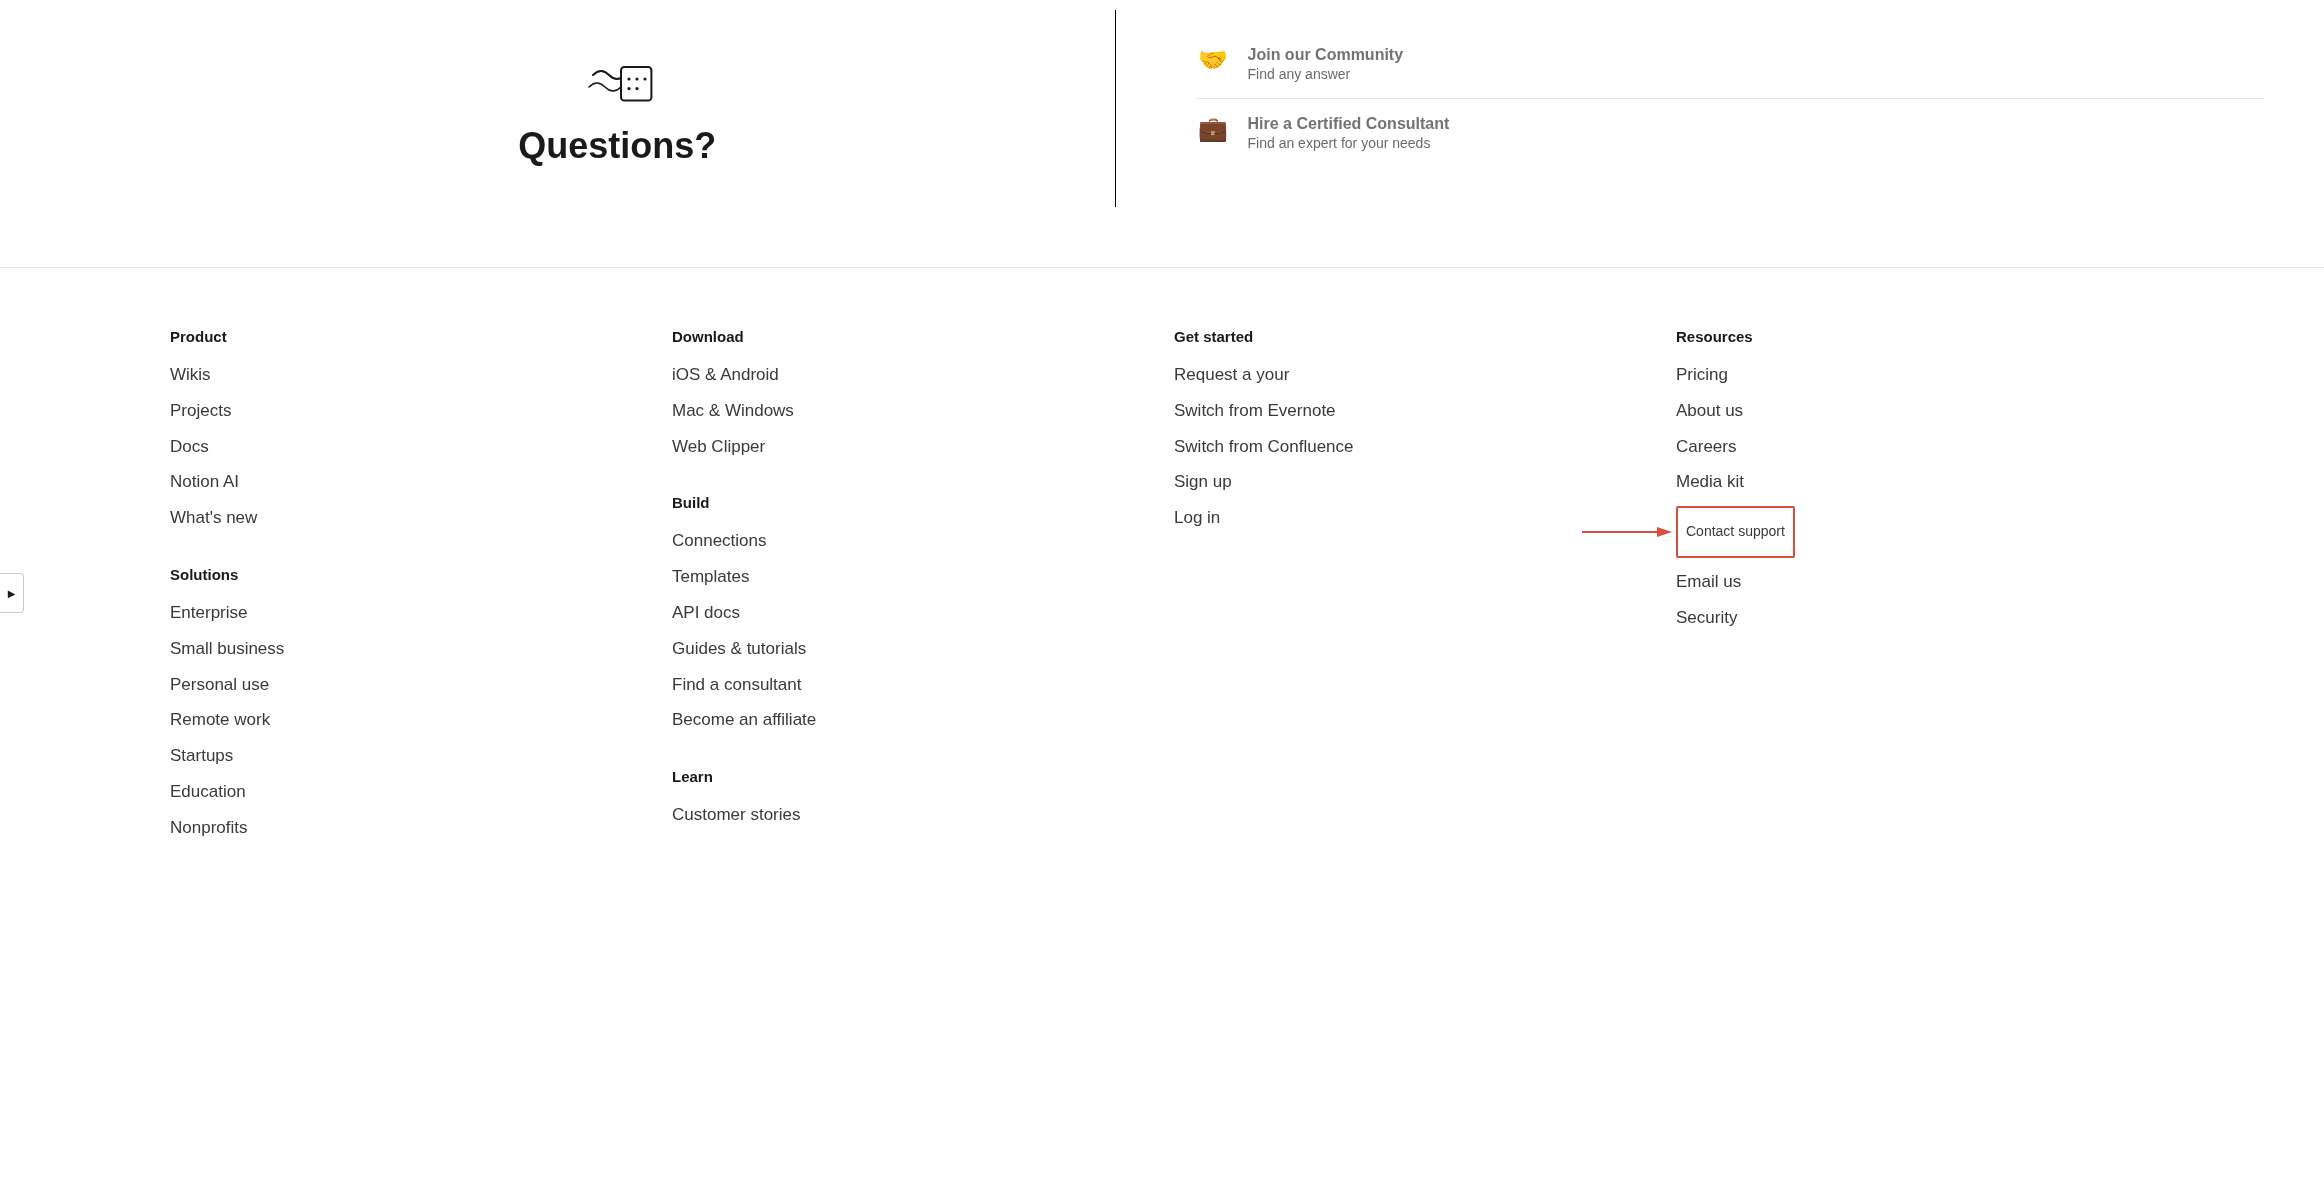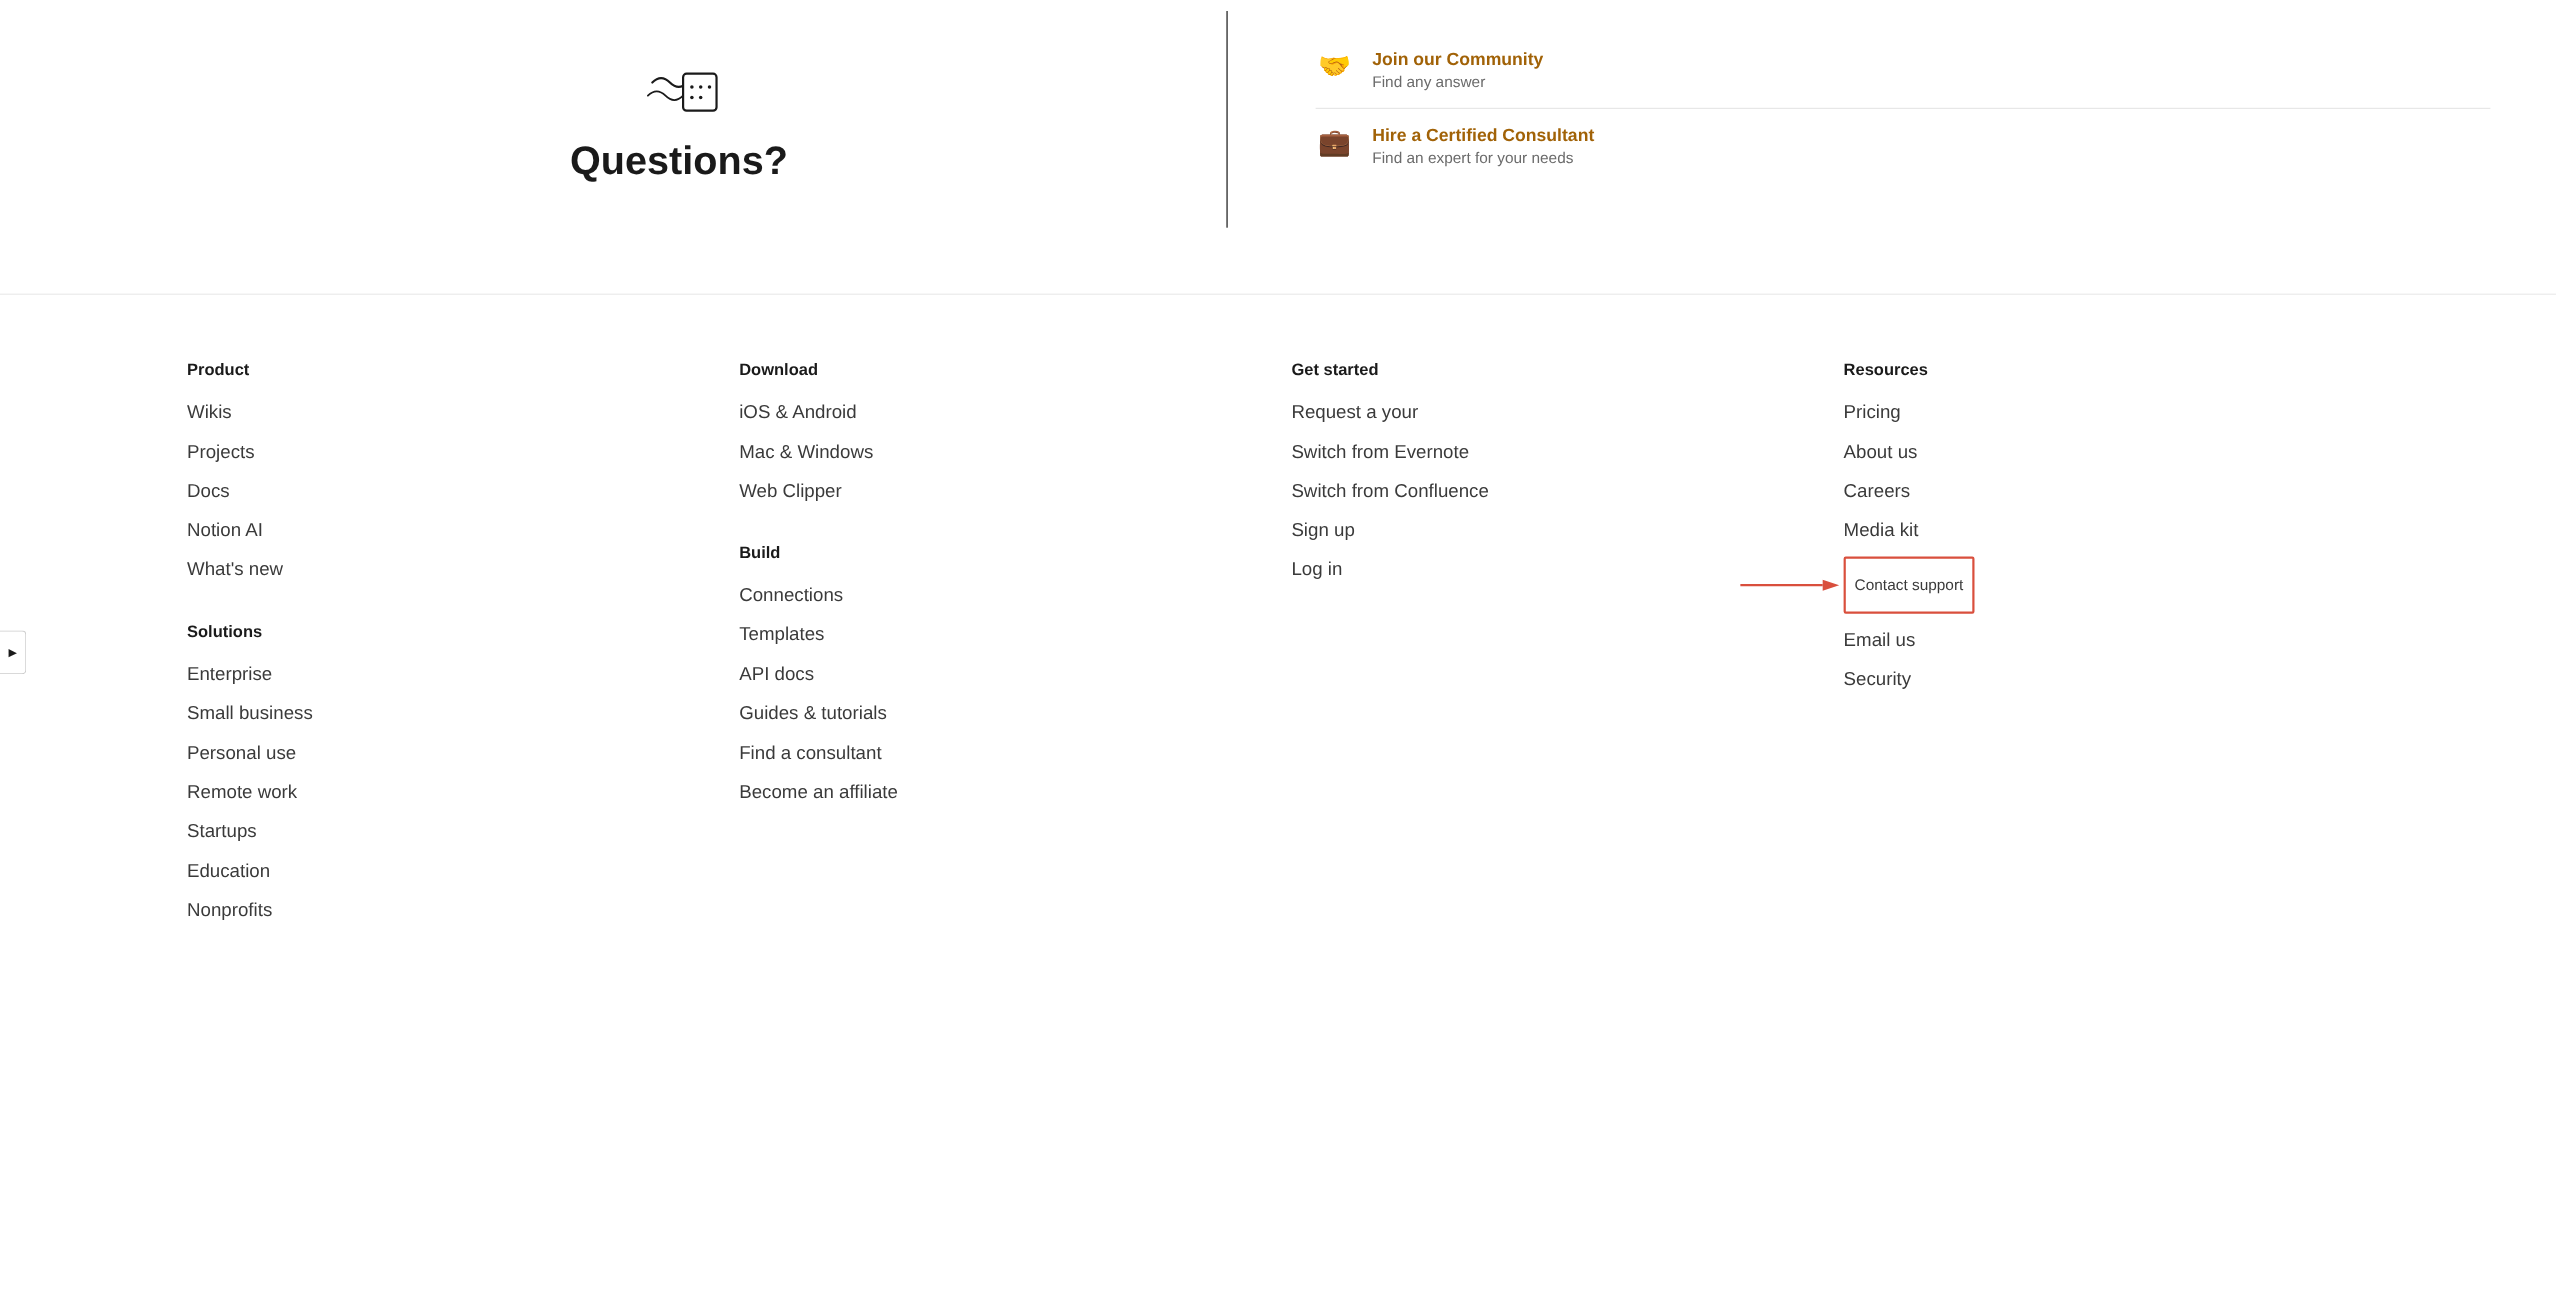--- a/index.html
+++ b/index.html
@@ -67,21 +67,21 @@
     .support-icon {
       font-size: 24px;
       width: 36px;
       text-align: center;
       flex-shrink: 0;
     }
 
     .support-text h3 {
       font-size: 16px;
       font-weight: 700;
-      color: #a16207;
+      color: #737373;
       margin-bottom: 2px;
     }
 
     .support-text p {
       font-size: 14px;
       color: #6b6b6b;
     }
 
     
     .footer-section {
@@ -232,20 +232,26 @@
         <ul>
           <li><a href="#">Connections</a></li>
           <li><a href="#">Templates</a></li>
           <li><a href="#">API docs</a></li>
           <li><a href="#">Guides &amp; tutorials</a></li>
           <li><a href="#">Find a consultant</a></li>
           <li><a href="#">Become an affiliate</a></li>
         </ul>
       </div>
 
+      <div class="section-gap">
+        <div class="footer-col-header">Learn</div>
+        <ul>
+          <li><a href="#">Customer stories</a></li>
+        </ul>
+      </div>
     </div>
 
     <div class="footer-col">
       <div class="footer-col-header">Get started</div>
       <ul>
         <li><a href="#">Request a your</a></li>
         <li><a href="#">Switch from Evernote</a></li>
         <li><a href="#">Switch from Confluence</a></li>
         <li><a href="#">Sign up</a></li>
         <li><a href="#">Log in</a></li>

